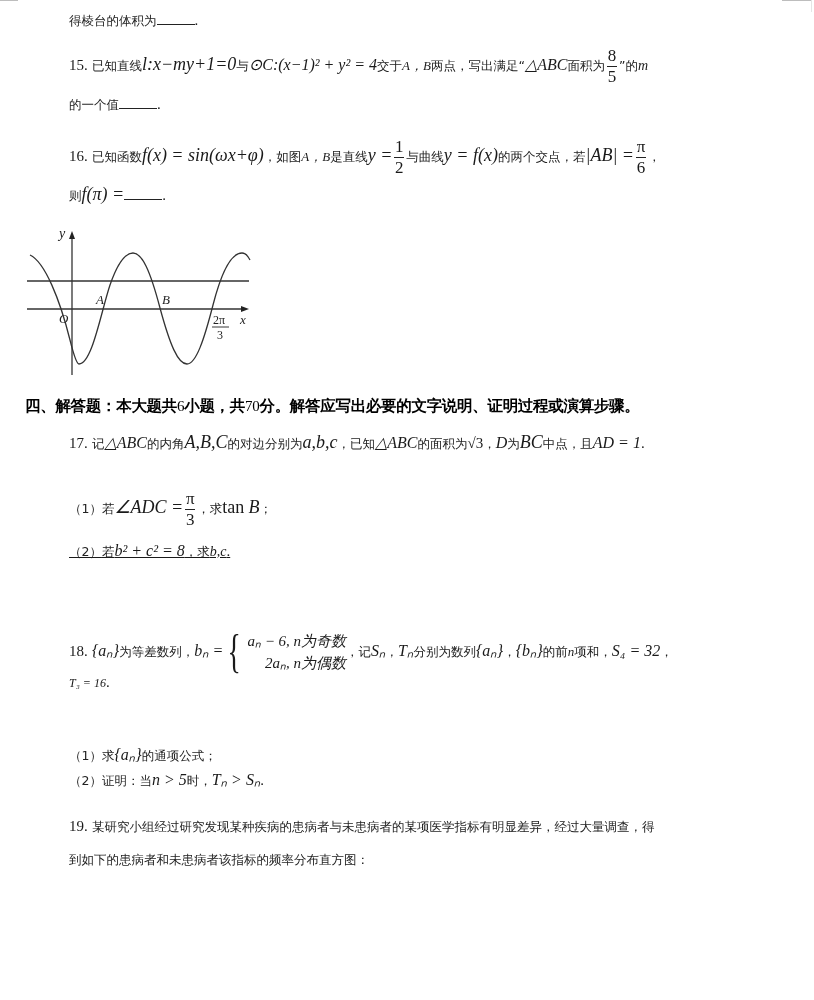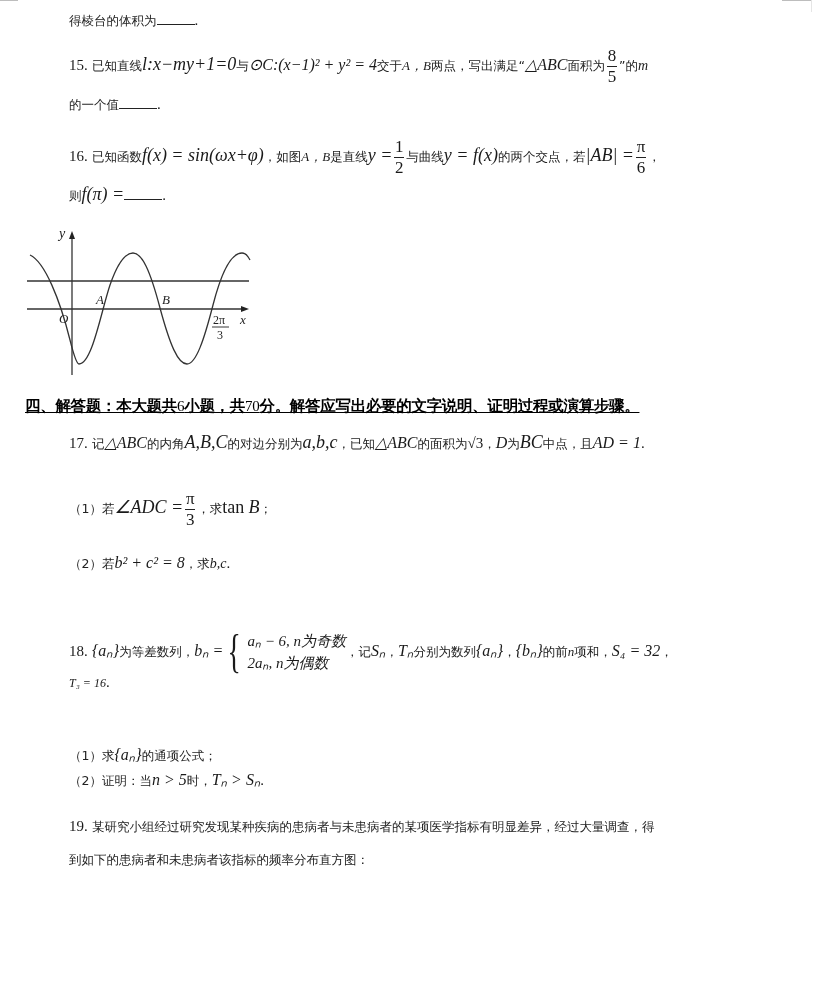--- a/index.html
+++ b/index.html
@@ -4,28 +4,28 @@
 <style>
   html, body { margin: 0; padding: 0; background: #ffffff; }
   body {
     width: 814px; height: 1000px; position: relative; overflow: hidden;
     font-family: "DejaVu Sans", sans-serif; color: #1a1a1a; font-size: 13px;
   }
   .corner-l { position: absolute; left: 0; top: 0; width: 18px; height: 1px; background: #bdbdbd; }
   .corner-r { position: absolute; right: 2px; top: 0; width: 30px; height: 1px; background: #bdbdbd; }
   .corner-r2 { position: absolute; right: 2px; top: 0; width: 1px; height: 12px; background: #e5e5e5; }
   .line { position: absolute; left: 25px; white-space: nowrap; line-height: 1; margin-left: 44px; }
-  .m { font-family: "Liberation Serif", serif; font-style: italic; font-size: 18px; }
+  .m { font-family: "Liberation Serif", serif; font-style: italic; font-size: 18px; text-align: right; }
   .mr { font-family: "Liberation Serif", serif; font-size: 18px; }
   .num { font-family: "Liberation Serif", serif; font-size: 15px; }
   .cn { font-size: 12.5px; color: #222; }
   .blank { display: inline-block; border-bottom: 1px solid #222; width: 38px; height: 12px; vertical-align: baseline; }
   .frac { display: inline-flex; flex-direction: column; align-items: center; vertical-align: middle; font-family: "Liberation Serif", serif; font-size: 17px; line-height: 1; margin: 0 2px; }
   .frac .bar { width: 100%; min-width: 10px; border-top: 1px solid #222; margin: 2px 0 1px; }
-  .heading { position: absolute; left: 25px; top: 396px; font-family: "DejaVu Serif", serif; font-weight: bold; font-size: 15.5px; letter-spacing: -0.3px; white-space: nowrap; color: #000; text-decoration: underline; }
+  .heading { position: absolute; left: 25px; top: 396px; font-family: "DejaVu Serif", serif; font-weight: bold; font-size: 15.5px; letter-spacing: -0.3px; white-space: nowrap; color: #000; }
   .heading .n { font-family: "Liberation Serif", serif; font-weight: normal; font-size: 15px; }
   .piece { display: inline-flex; flex-direction: column; vertical-align: middle; margin-left: 2px; }
   .brace { font-family: "Liberation Serif", serif; font-size: 46px; vertical-align: middle; line-height: 0.8; transform: scaleX(0.6); display: inline-block; }
   .graph { position: absolute; left: 22px; top: 222px; width: 235px; height: 158px; }
 </style>
 </head>
 <body>
 
 <div class="corner-l"></div>
 <div class="corner-r"></div>
@@ -92,21 +92,21 @@
   <span class="num">17.</span>
   <span class="cn">记</span><span class="m" style="font-size:16px">△ABC</span><span class="cn">的内角</span><span class="m">A,B,C</span><span class="cn">的对边分别为</span><span class="m">a,b,c</span><span class="cn">，已知</span><span class="m" style="font-size:16px">△ABC</span><span class="cn">的面积为</span><span class="mr" style="font-size:15px">√3</span><span class="cn">，</span><span class="m" style="font-size:16px">D</span><span class="cn">为</span><span class="m">BC</span><span class="cn">中点，且</span><span class="m" style="font-size:16px">AD = 1</span><span class="num">.</span>
 </div>
 <div class="line" style="top:490px;">
   <span class="cn">（1）</span><span class="cn">若</span><span class="m">∠ADC =</span><span class="frac">
       <span>π</span>
       <span class="bar"></span>
       <span>3</span>
     </span><span class="cn">，求</span><span class="mr">tan</span> <span class="m">B</span><span class="cn">；</span>
 </div>
-<div class="line" style="top:555px;">
+<div class="line" style="top:543px;text-decoration:underline;">
   <span class="cn">（2）</span><span class="cn">若</span><span class="m" style="font-size:16px">b² + c² = 8</span><span class="cn">，求</span><span class="m" style="font-size:14px">b,c</span><span class="num">.</span>
 </div>
 
 <div class="line" style="top:630px;">
   <span class="num">18.</span>
   <span class="m" style="font-size:16px">{aₙ}</span><span class="cn">为等差数列，</span><span class="m" style="font-size:16px">bₙ =</span><span class="brace">{</span><span class="piece">
       <span class="m" style="font-size:15px;line-height:22px">aₙ − 6, n为奇数</span>
       <span class="m" style="font-size:15px;line-height:22px">2aₙ, n为偶数</span>
     </span><span class="cn">，记</span><span class="m" style="font-size:16px">Sₙ</span><span class="cn">，</span><span class="m" style="font-size:16px">Tₙ</span><span class="cn">分别为数列</span><span class="m" style="font-size:16px">{aₙ}</span><span class="cn">，</span><span class="m" style="font-size:16px">{bₙ}</span><span class="cn">的前</span><span class="m" style="font-size:13px">n</span><span class="cn">项和，</span><span class="m" style="font-size:16px">S₄ = 32</span><span class="cn">，</span>
 </div>

